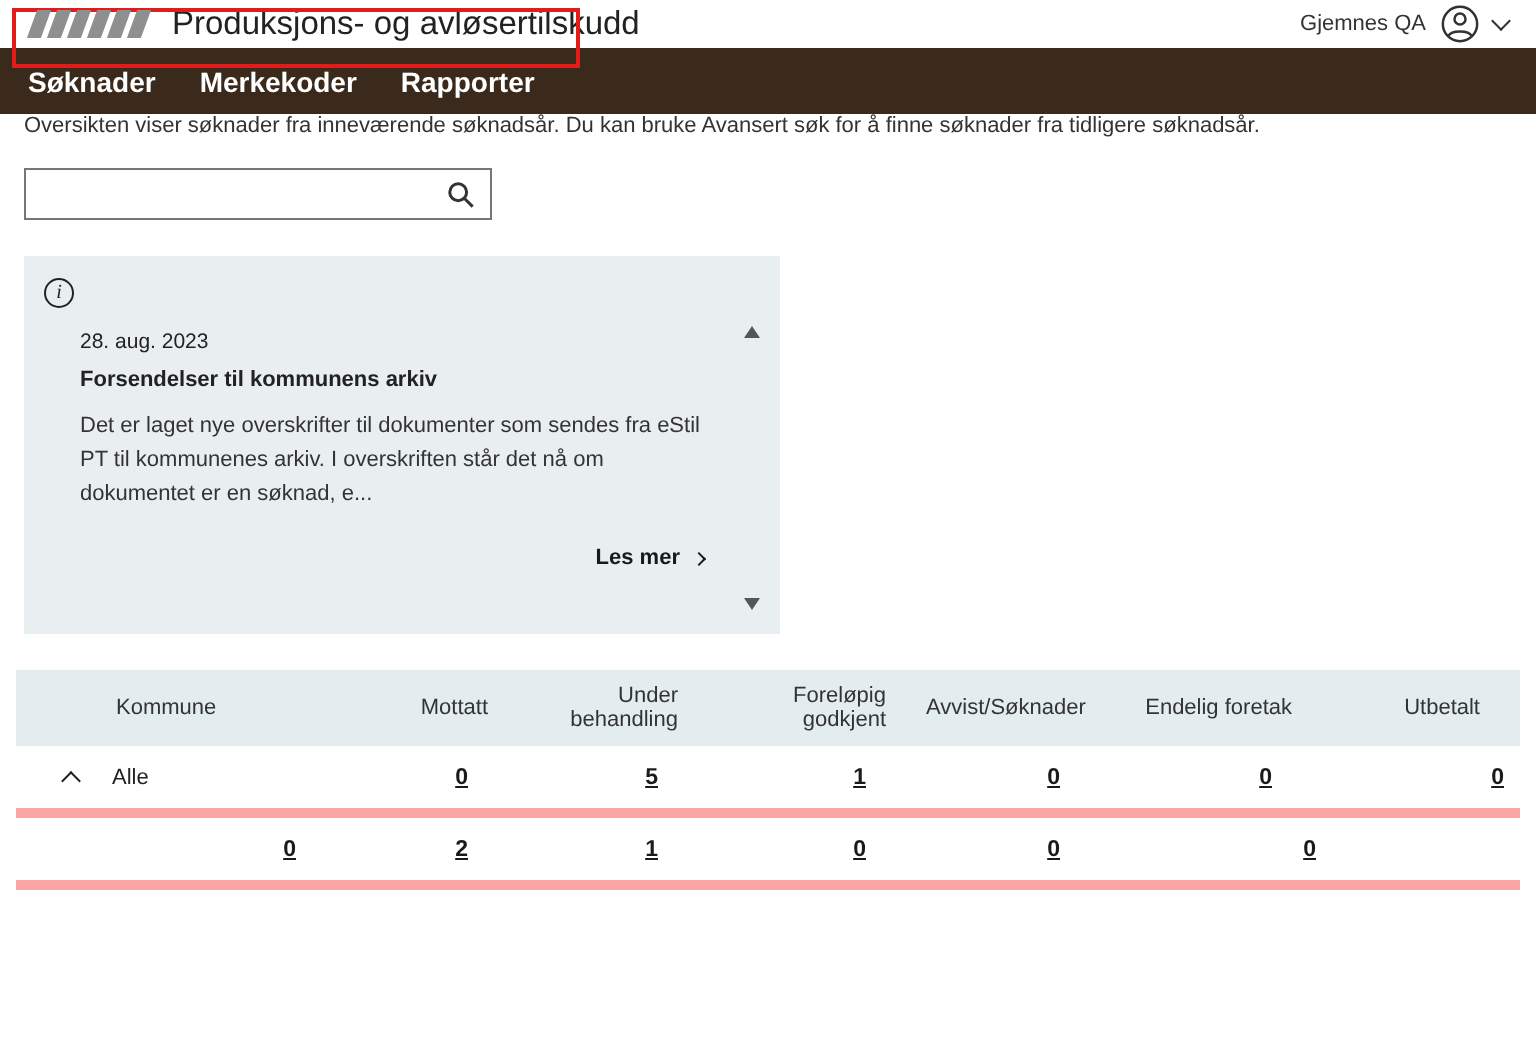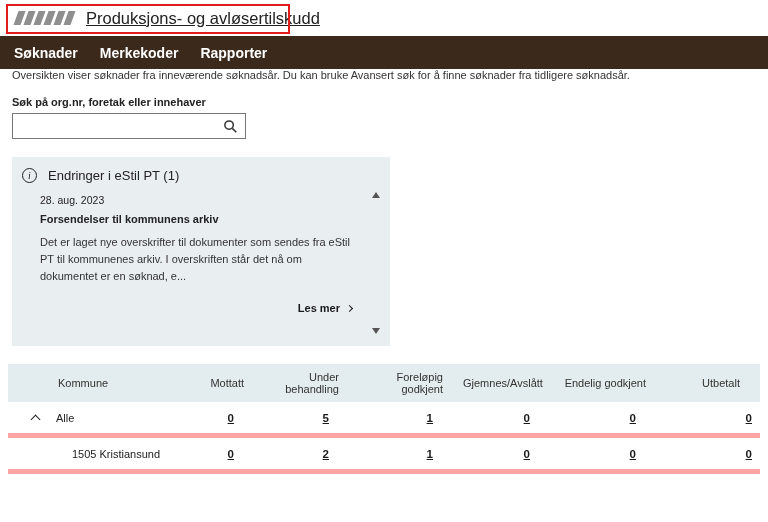--- a/index.html
+++ b/index.html
@@ -6,23 +6,23 @@
   html,body { margin:0; padding:0; }
   body {
     width:768px; height:522px; overflow:hidden; position:relative;
     background:#ffffff;
     font-family:"Liberation Sans", sans-serif;
     color:#222;
   }
 
   
   .topbar {
-    height:36px; background:#fff;
+    height:24px; background:#fff;
     display:flex; align-items:center; justify-content:space-between;
-    padding:0 14px 0 10px; position:relative;text-decoration:underline;
+    padding:0 14px 0 10px; position:relative;
   }
   .highlight-box {
     position:absolute; left:6px; top:4px; width:284px; height:30px;
     border:2px solid #e21b1b; pointer-events:none;
   }
   .brand { display:flex; align-items:center; gap:13px; padding-left:6px; }
   .logo { display:flex; gap:3px; }
   .logo .stripe { width:7px; height:14px; background:#8f8f8f; transform:skewX(-20deg); }
   .app-title { font-size:16.5px; color:#222; white-space:nowrap; }
 
@@ -107,48 +107,57 @@
     <span class="logo">
       <span class="stripe"></span>
         <span class="stripe"></span>
         <span class="stripe"></span>
         <span class="stripe"></span>
         <span class="stripe"></span>
         <span class="stripe"></span>
     </span>
     <span class="app-title">Produksjons- og avløsertilskudd</span>
   </div>
+  <div class="user-menu">
+    <span>Gjemnes QA</span>
+    <span class="user-icon">
+      <svg viewBox="0 0 24 24" fill="none" stroke="#333" stroke-width="1.5">
+        <circle cx="12" cy="12" r="10.3"></circle>
+        <circle cx="12" cy="9" r="3.3"></circle>
+        <path d="M4.9 19.2c2-3.6 12.2-3.6 14.2 0"></path>
+      </svg>
+    </span>
+    <span class="chev down"></span>
+  </div>
 </header>
 
 <nav class="mainnav">
   <button class="nav-item">Søknader</button>
   <button class="nav-item">Merkekoder</button>
   <button class="nav-item">Rapporter</button>
 </nav>
 
 <main class="content">
   <p class="desc">Oversikten viser søknader fra inneværende søknadsår. Du kan bruke Avansert søk for å finne søknader fra tidligere søknadsår.</p>
 
-  <label class="search-label">Søk på org.nr, foretak eller innehaver</label>
   <div class="searchbox">
     <input type="text" value="" style="">
     <button class="search-btn">
       <span>
         <svg viewBox="0 0 16 16" width="15" height="15" fill="none" stroke="#333" stroke-width="1.6">
           <circle cx="6.5" cy="6.5" r="4.5"></circle>
           <line x1="10" y1="10" x2="14.2" y2="14.2"></line>
         </svg>
       </span>
     </button>
   </div>
 
   <section class="notice">
     <div class="notice-head">
       <span class="info-icon">i</span>
-      <span class="notice-title">Endringer i eStil PT (1)</span>
     </div>
     <div class="notice-bodywrap">
       <div class="notice-content">
         <p class="n-date">28. aug. 2023</p>
         <p class="n-subject">Forsendelser til kommunens arkiv</p>
         <p class="n-body">Det er laget nye overskrifter til dokumenter som sendes fra eStil PT til kommunenes arkiv. I overskriften står det nå om dokumentet er en søknad, e...</p>
         <button class="les-mer">
           <span>Les mer</span>
           <span class="chev right"></span>
         </button>
@@ -160,42 +169,41 @@
     </div>
   </section>
 </main>
 
 <section class="stats">
   <div class="trow head">
     <div class="cell kom">Kommune</div>
     <div class="cell num">Mottatt</div>
     <div class="cell num">Under behandling</div>
     <div class="cell num">Foreløpig godkjent</div>
-    <div class="cell num">Gjemnes/Avslått</div>
-    <div class="cell num">Endelig godkjent</div>
+    <div class="cell num">Avvist/Søknader</div>
+    <div class="cell num">Endelig foretak</div>
     <div class="cell num last">Utbetalt</div>
   </div>
 
   <div class="trow">
     <div class="cell kom">
       <button class="collapse-btn">
         <span class="chev up"></span>
       </button>
       <span class="kom-label">Alle</span>
     </div>
     <div class="cell num"><a class="vlink">0</a></div>
     <div class="cell num"><a class="vlink">5</a></div>
     <div class="cell num"><a class="vlink">1</a></div>
     <div class="cell num"><a class="vlink">0</a></div>
     <div class="cell num"><a class="vlink">0</a></div>
     <div class="cell num last"><a class="vlink">0</a></div>
   </div>
 
   <div class="trow">
-    <div class="cell kom child">1505 Kristiansund</div>
     <div class="cell num"><a class="vlink">0</a></div>
     <div class="cell num"><a class="vlink">2</a></div>
     <div class="cell num"><a class="vlink">1</a></div>
     <div class="cell num"><a class="vlink">0</a></div>
     <div class="cell num"><a class="vlink">0</a></div>
     <div class="cell num last"><a class="vlink">0</a></div>
   </div>
 
 </section>
 

